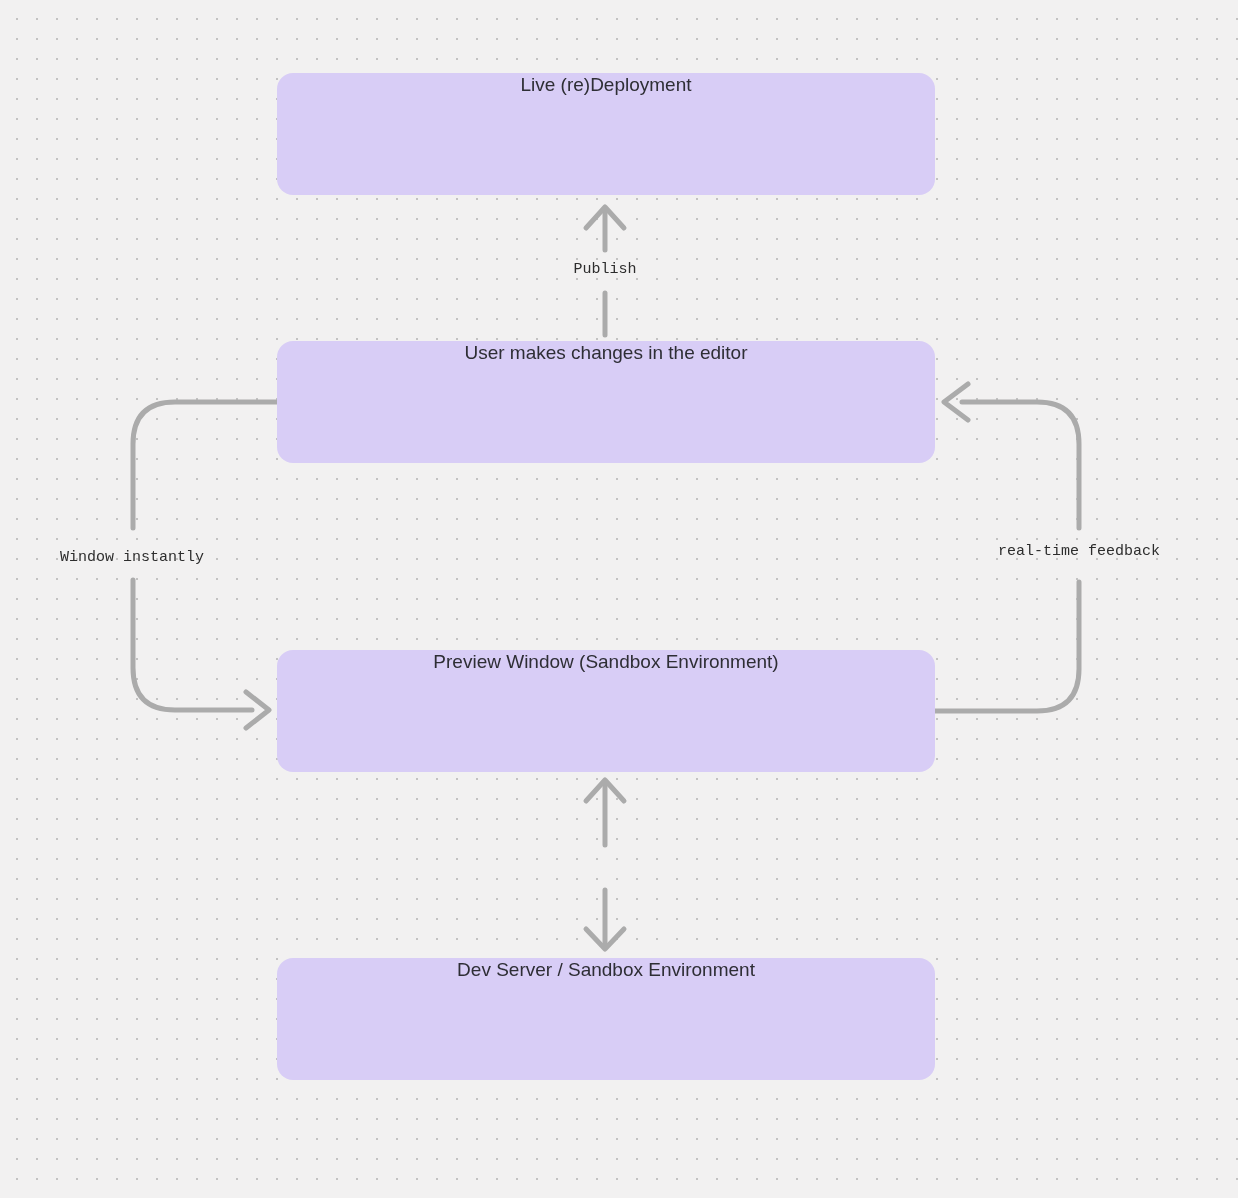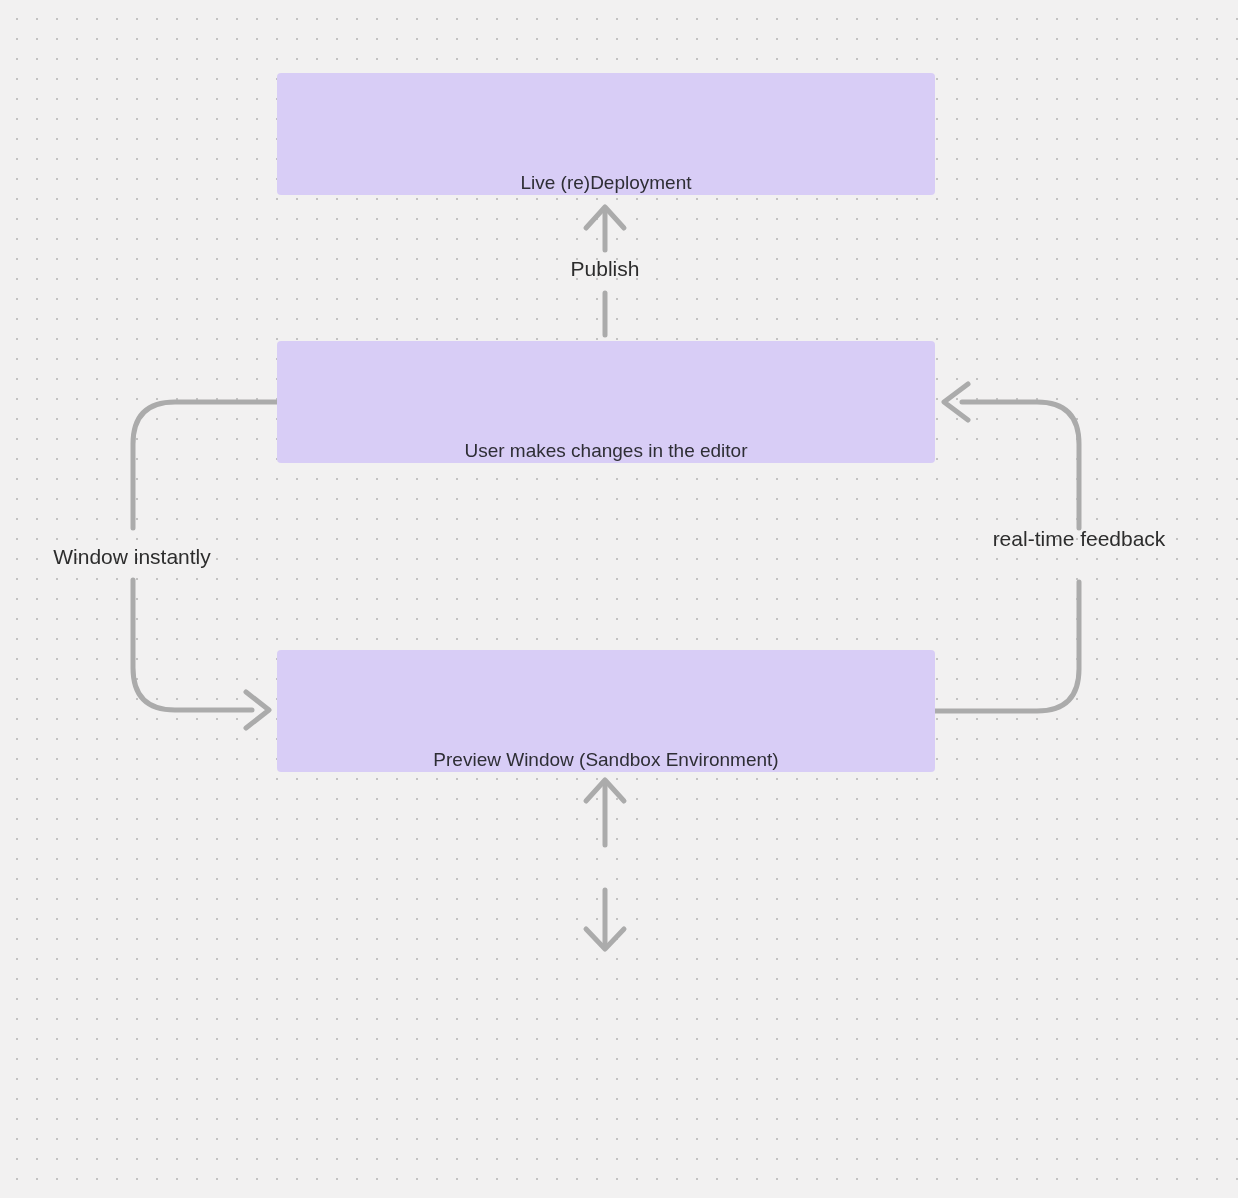--- a/index.html
+++ b/index.html
@@ -41,43 +41,44 @@
     stroke-width: 5;
     stroke-linecap: round;
     stroke-linejoin: round;
   }
   .node {
     position: absolute;
     left: 277px;
     width: 658px;
     height: 122px;
     background: var(--node-fill);
-    border-radius: 4px;
+    border-radius: 16px;
     display: flex;
-    align-items: flex-end;
+    align-items: flex-start;
     justify-content: center;
     text-align: center;
     font-size: 19px;
     line-height: 1.25;
     color: var(--node-text);
   }
   .node-1 { top: 73px; }
   .node-2 { top: 341px; }
   .node-3 { top: 650px; }
   .node-4 { top: 958px; }
   .edge-label {
     position: absolute;
     transform: translate(-50%, -50%);
-    font-size: 21px;
+    font-size: 15px;
     color: var(--edge-label);
     white-space: nowrap;
+    font-family: Liberation Mono, monospace;
   }
   .label-publish   { left: 605px;  top: 269px; }
   .label-updates   { left: 132px;  top: 557px; }
-  .label-feedback  { left: 1079px; top: 539px; }
+  .label-feedback  { left: 1079px; top: 551px; }
   .label-spunup    { left: 606px;  top: 866px; }
 </style>
 </head>
 <body>
 
 <div class="canvas">
 
   <svg class="edges-layer" width="1238" height="1198" viewBox="0 0 1238 1198" xmlns="http://www.w3.org/2000/svg">
 
     <g>
@@ -111,18 +112,21 @@
   </div>
 
   <div class="node node-2">
     <span>User makes changes in the editor</span>
   </div>
 
   <div class="node node-3">
     <span>Preview Window (Sandbox Environment)</span>
   </div>
 
+  <div class="node node-4">
+    <span>Dev Server / Sandbox Environment</span>
+  </div>
 
   <div class="edge-label label-publish">Publish</div>
   <div class="edge-label label-updates">Window instantly</div>
   <div class="edge-label label-feedback">real-time feedback</div>
 
 </div>
 
 </body></html>

